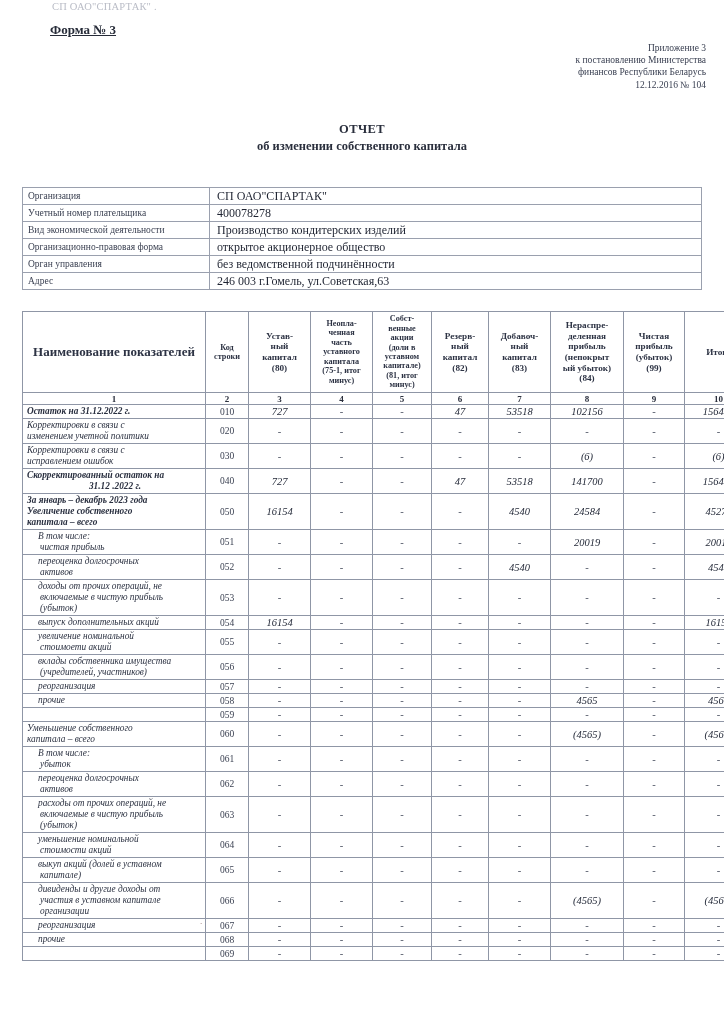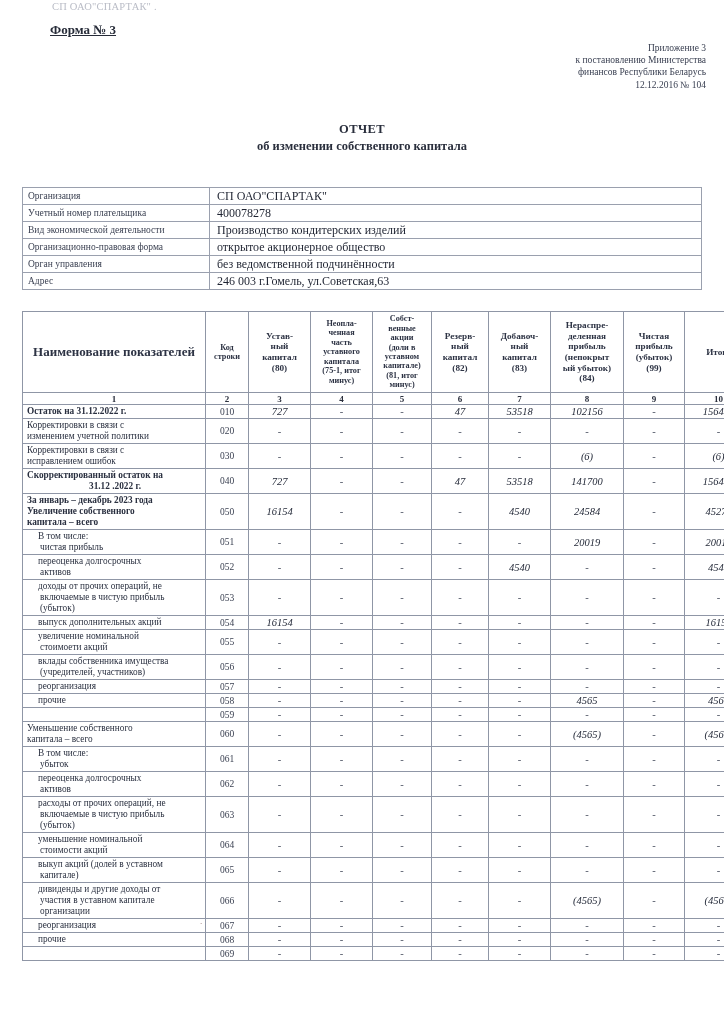--- a/index.html
+++ b/index.html
@@ -143,20 +143,21 @@
     font-weight: bold;
     height: 11px;
     padding: 0;
   }
   .main-table td.rowname {
     font-size: 9.3px;
     line-height: 11px;
     text-align: left;
     padding-left: 4px;
     color: #2a3040;
+    font-style: italic;
   }
   .main-table td.rowname.bold {
     font-weight: bold;
   }
   .main-table td.rowname .ind1 { padding-left: 11px; display: block; }
   .main-table td.rowname .ind2 { padding-left: 13px; display: block; }
   .main-table td.code {
     text-align: center;
     font-size: 9.5px;
     color: #3b4152;

